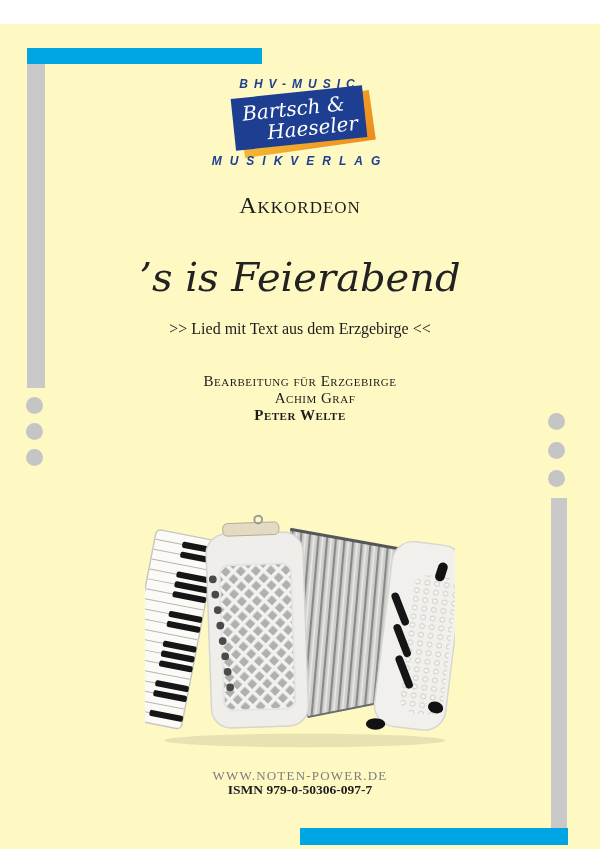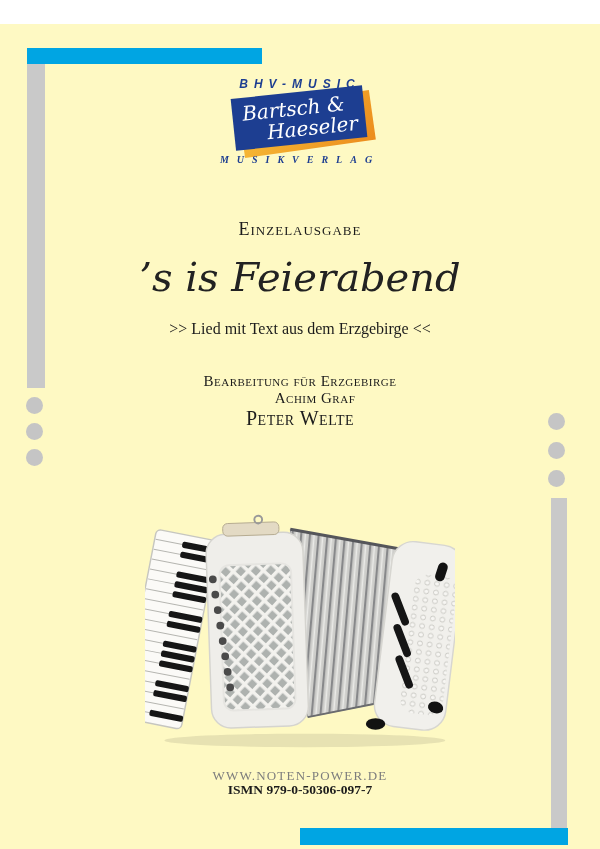--- a/index.html
+++ b/index.html
@@ -11,40 +11,40 @@
   
   .bar-cyan-top{left:27px;top:24px;width:235px;height:16px;background:#00a5e3;}
   .bar-gray-left{left:27px;top:40px;width:18px;height:324px;background:#c9c9c9;}
   .bar-gray-right{left:551px;top:474px;width:16px;height:330px;background:#c9c9c9;}
   .bar-cyan-bottom{left:300px;top:804px;width:268px;height:17px;background:#00a5e3;}
   .dot{width:17px;height:17px;border-radius:50%;background:#c5c5c5;}
 
   
   .logo-topline{top:53px;font-family:"Liberation Sans",sans-serif;font-style:italic;font-weight:bold;
         font-size:12px;letter-spacing:6px;color:#1d3e91;}
-  .logo-bottomline{top:130px;font-family:Liberation Serif, serif;font-style:italic;font-weight:bold;
-        font-size:10px;letter-spacing:8px;color:#1d3e91;}
+  .logo-bottomline{top:130px;font-family:Liberation Sans, sans-serif;font-style:italic;font-weight:bold;
+        font-size:12px;letter-spacing:8px;color:#1d3e91;}
   .logo-box-wrap{left:233px;top:68px;width:134px;height:54px;}
   .logo-orange{position:absolute;left:8px;top:7px;width:132px;height:50px;
         background:linear-gradient(135deg,#f8c33a,#ec8c1d);transform:rotate(-8deg);}
   .logo-navy{position:absolute;left:0;top:0;width:132px;height:52px;background:#1d3e91;
         transform:rotate(-6deg);color:#ffffff;font-style:italic;
         font-family:"DejaVu Serif",serif;}
   .logo-script1{position:absolute;left:10px;top:4px;font-size:20px;white-space:nowrap;}
   .logo-script2{position:absolute;right:8px;top:25px;font-size:20px;white-space:nowrap;}
 
   
   .sc{font-variant:small-caps;}
   .instrument{top:168px;font-size:24px;letter-spacing:1px;}
   .edition{top:195px;font-size:18px;letter-spacing:1px;}
   .main-title{top:230px;font-family:"DejaVu Serif",serif;font-style:italic;font-size:40px;color:#222;}
   .subtitle{top:296px;font-size:16px;}
   .credit1{top:349px;font-size:15px;letter-spacing:.5px;}
   .credit2{top:366px;font-size:15px;letter-spacing:.5px;padding-left:30px;}
-  .credit3{top:383px;font-size:20px;letter-spacing:.5px;}
+  .credit3{top:383px;font-size:15px;letter-spacing:.5px;font-weight:bold;}
 
   
   .catalog{top:745px;font-size:13px;font-weight:bold;}
   .ismn{top:758px;font-size:13.5px;font-weight:bold;text-align:center;}
   .website{top:744px;font-size:13px;letter-spacing:1.2px;color:#7d7d7d;}
 
   .accordion{left:145px;top:483px;width:310px;height:244px;}
 </style>
 </head>
 <body>
@@ -65,21 +65,21 @@
   <div class="abs centered logo-topline">BHV-MUSIC</div>
   <div class="abs logo-box-wrap">
     <div class="logo-orange"></div>
     <div class="logo-navy">
       <span class="logo-script1">Bartsch &amp;</span>
       <span class="logo-script2">Haeseler</span>
     </div>
   </div>
   <div class="abs centered logo-bottomline">MUSIKVERLAG</div>
 
-  <div class="abs centered sc edition">Einzelausgabe</div>
+  <div class="abs centered sc instrument">Akkordeon</div>
   <div class="abs centered subtitle">&gt;&gt; Lied mit Text aus dem Erzgebirge &lt;&lt;</div>
   <div class="abs centered main-title">’s is Feierabend</div>
 
   <div class="abs centered sc credit1">Bearbeitung für Erzgebirge</div>
   <div class="abs centered sc credit2">Achim Graf</div>
   <div class="abs centered sc credit3">Peter Welte</div>
 
   <svg class="abs accordion" viewBox="0 0 320 250">
     <defs>
       <pattern id="lat" width="11" height="11" patternUnits="userSpaceOnUse" patternTransform="rotate(45)">

